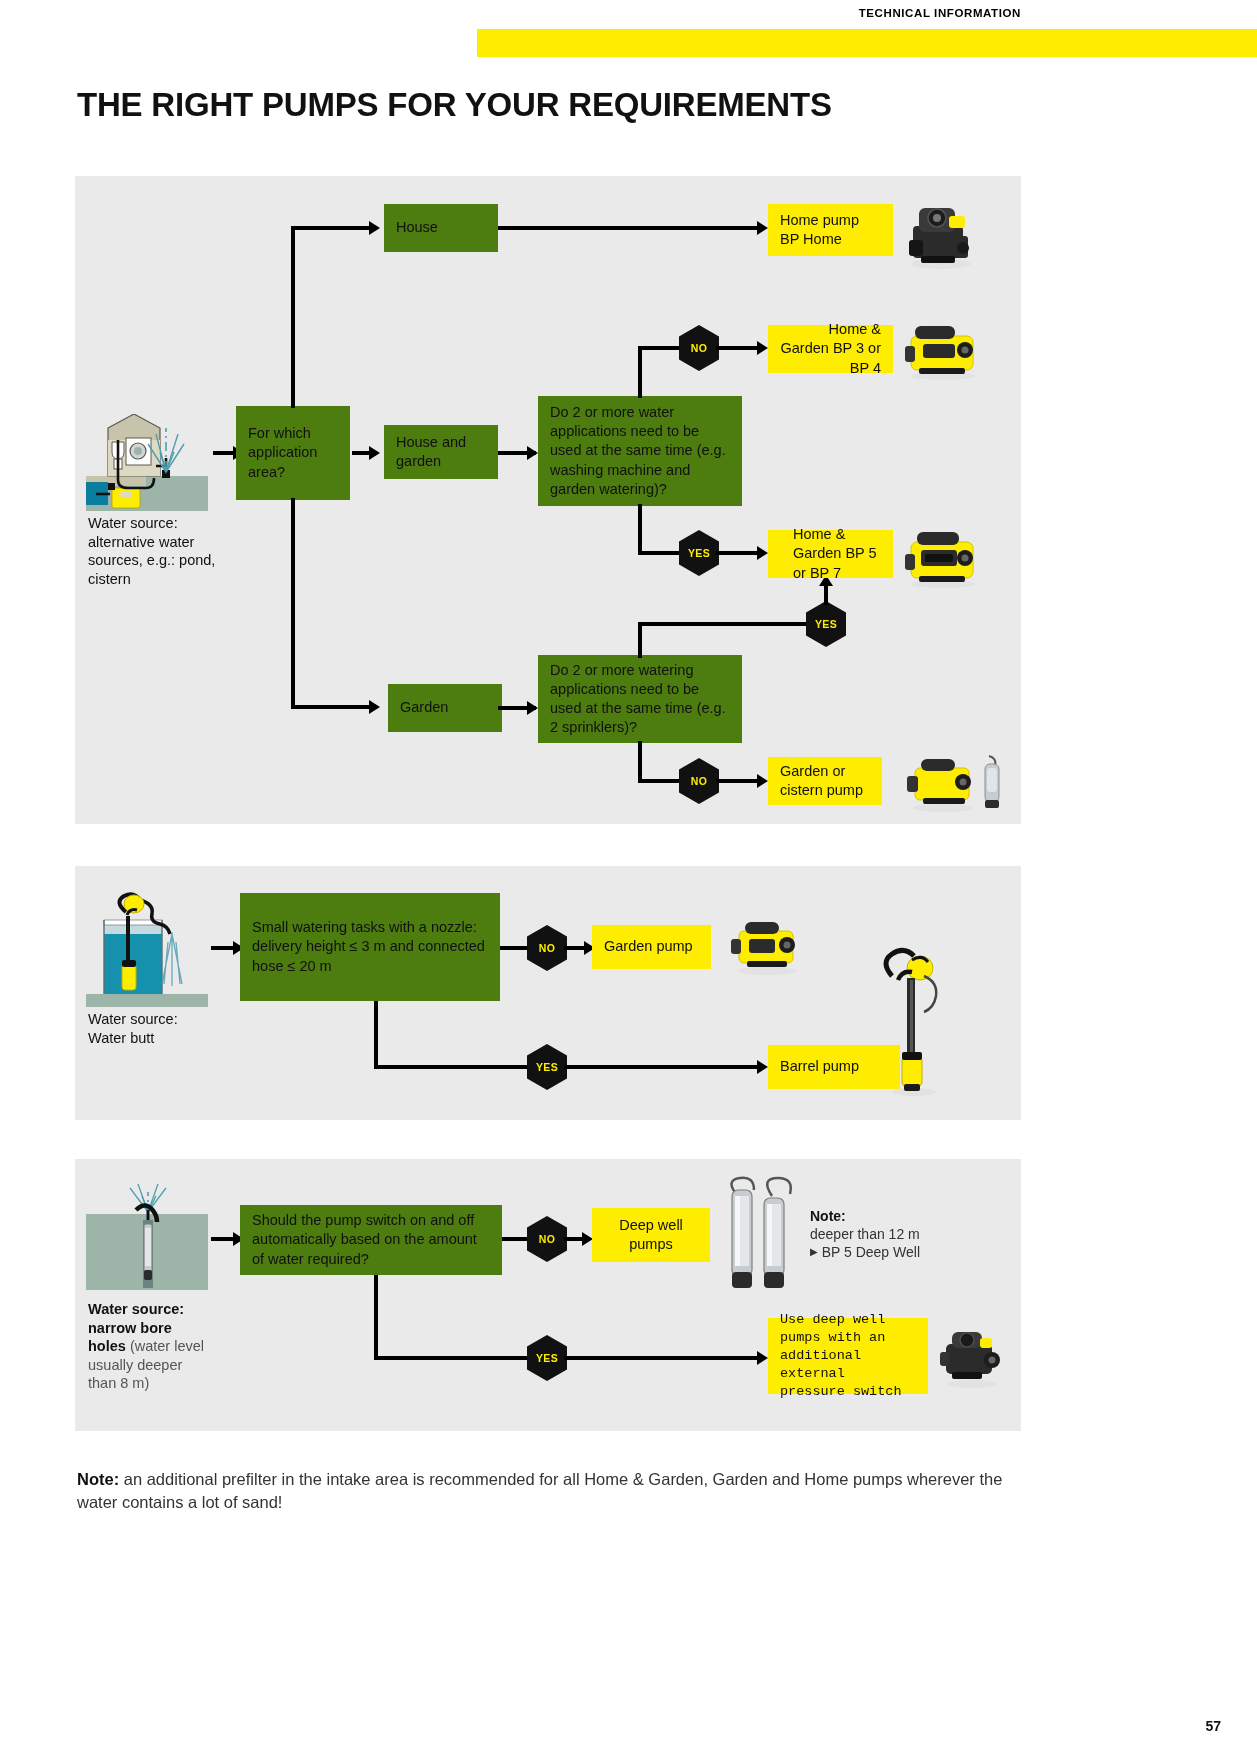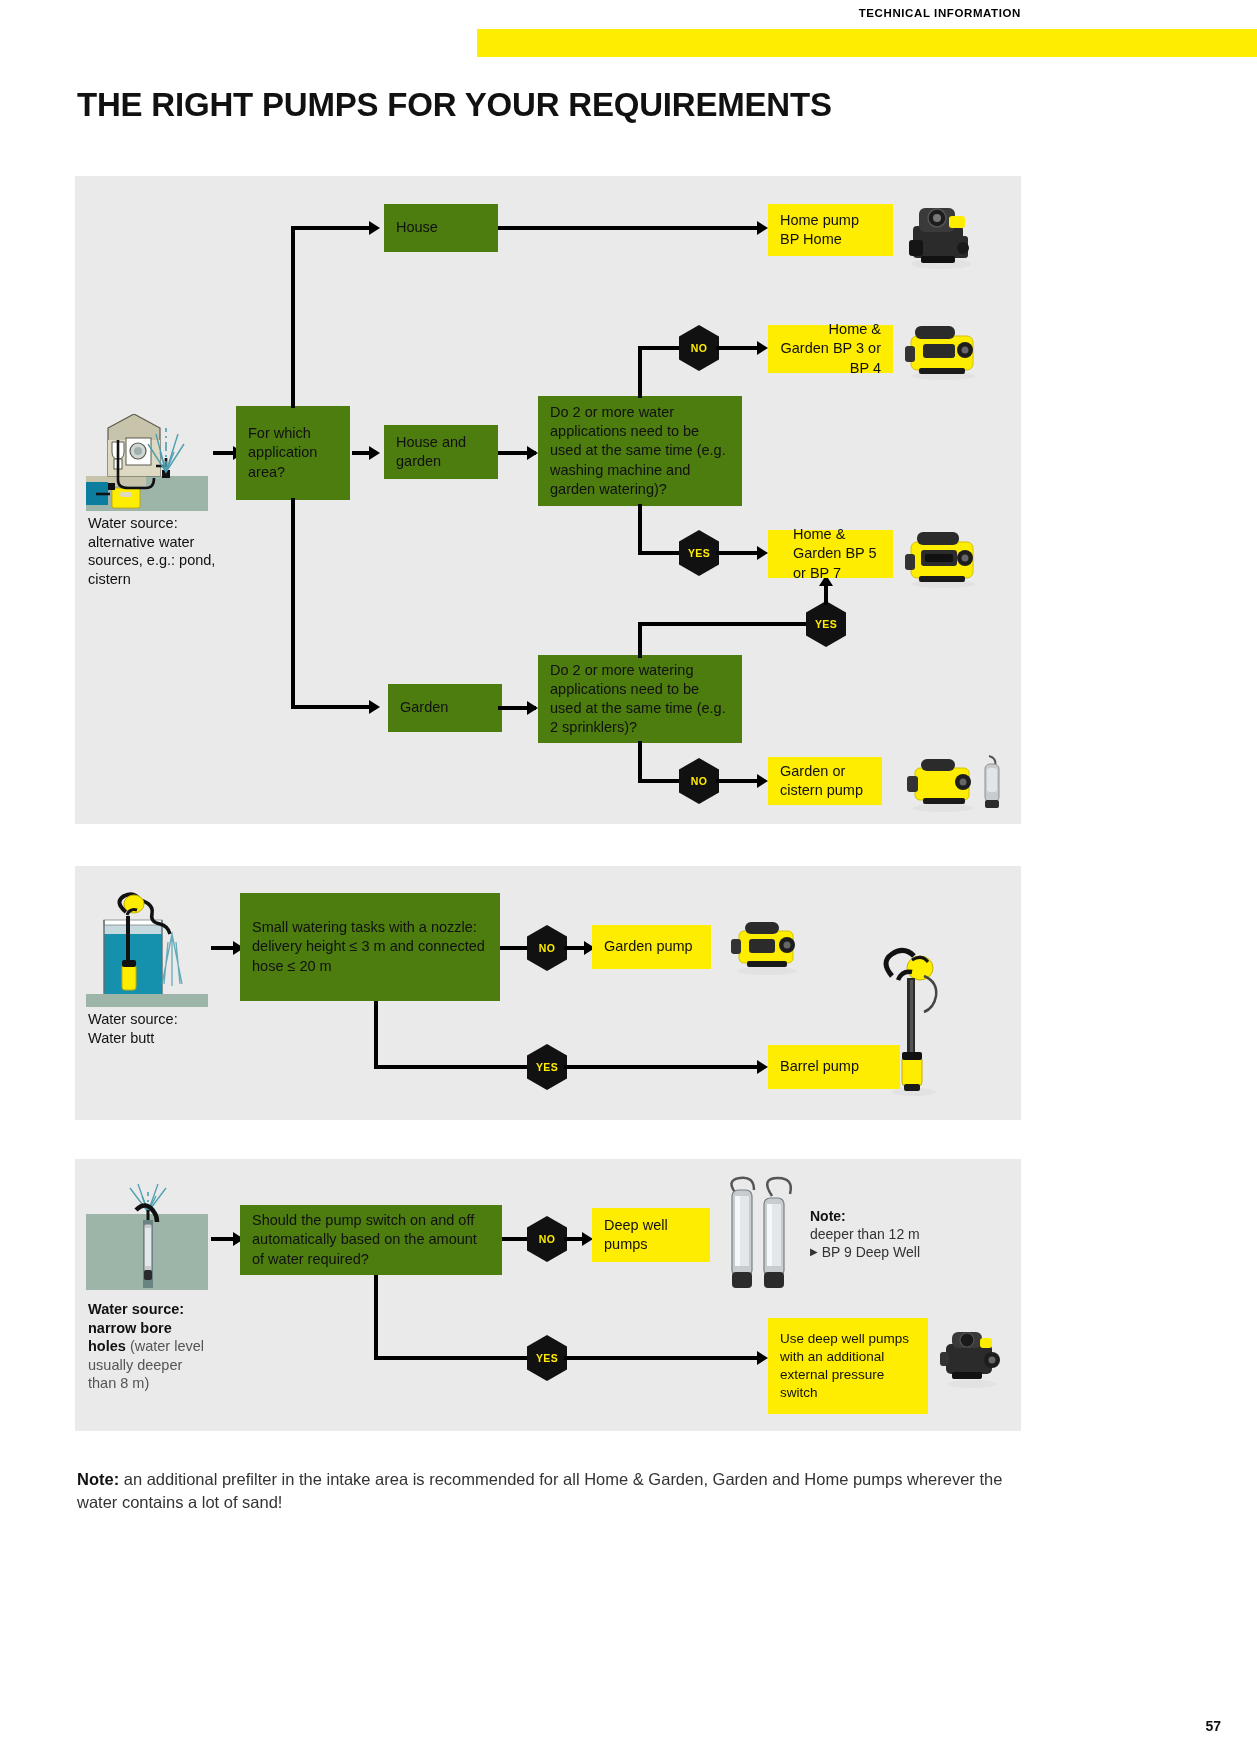--- a/index.html
+++ b/index.html
@@ -399,49 +399,49 @@
   <div class="ln h" style="left:211px; top:1237px; width:24px;"></div>
   <div class="arrow-r" style="left:233px; top:1232px;"></div>
 
   <div class="wbox" style="left:240px; top:1205px; width:262px; height:70px;">Should the pump switch on and off automatically based on the amount of water required?</div>
 
   <div class="ln h" style="left:502px; top:1237px; width:26px;"></div>
   <div class="hex" style="left:527px; top:1216px;">NO</div>
   <div class="ln h" style="left:564px; top:1237px; width:24px;"></div>
   <div class="arrow-r" style="left:582px; top:1232px;"></div>
 
-  <div class="ybox" style="left:592px; top:1208px; width:118px; height:54px;">Deep well pumps</div>
+  <div class="ybox" style="left:592px; top:1208px; width:118px; height:54px;text-align:center;">Deep well pumps</div>
 
   <div class="ln v" style="left:374px; top:1275px; height:84px;"></div>
   <div class="ln h" style="left:374px; top:1356px; width:156px;"></div>
   <div class="hex" style="left:527px; top:1335px;">YES</div>
   <div class="ln h" style="left:564px; top:1356px; width:196px;"></div>
   <div class="arrow-r" style="left:757px; top:1351px;"></div>
 
-  <div class="ybox" style="left:768px; top:1318px; width:160px; height:96px; font-size:13.5px;">Use deep well pumps with an additional external pressure switch</div>
+  <div class="ybox" style="left:768px; top:1318px; width:160px; height:76px; font-size:13.5px;font-family:Liberation Mono, monospace;">Use deep well pumps with an additional external pressure switch</div>
 
   <svg class="prod" style="left:716px; top:1176px;" width="88" height="118" viewBox="0 0 88 118">
     <path d="M22 20 q-14 -16 2 -18 q14 -2 14 12" stroke="#555" stroke-width="2.5" fill="none"></path>
     <path d="M56 20 q-12 -18 6 -18 q16 0 12 16" stroke="#555" stroke-width="2.5" fill="none"></path>
     <rect x="16" y="14" width="20" height="86" rx="6" fill="#c9ccce" stroke="#7a8083" stroke-width="1.2"></rect>
     <rect x="19" y="20" width="14" height="70" fill="#e4e7e9"></rect>
     <rect x="19" y="20" width="5" height="70" fill="#f6f7f8"></rect>
     <rect x="16" y="96" width="20" height="16" rx="4" fill="#2b2b2b"></rect>
     <rect x="48" y="22" width="20" height="78" rx="6" fill="#c9ccce" stroke="#7a8083" stroke-width="1.2"></rect>
     <rect x="51" y="28" width="14" height="62" fill="#e4e7e9"></rect>
     <rect x="51" y="28" width="5" height="62" fill="#f6f7f8"></rect>
     <rect x="48" y="96" width="20" height="16" rx="4" fill="#2b2b2b"></rect>
   </svg>
 
   <div class="sidenote" style="left:810px; top:1207px; width:150px;">
     <div class="hd">Note:</div>
     <div>deeper than 12 m</div>
     <div style="display:flex; gap:4px; align-items:flex-start;">
       <span style="font-size:10px; line-height:1.7;">▶</span>
-      <span>BP 9 Deep Well</span>
+      <span>BP 5 Deep Well</span>
     </div>
   </div>
 
   <svg class="prod" style="left:936px; top:1320px;" width="72" height="70" viewBox="0 0 72 70">
     <ellipse cx="36" cy="64" rx="24" ry="4" fill="#d9d9d9" opacity="0.5"></ellipse>
     <rect x="10" y="24" width="46" height="30" rx="5" fill="#2b2b2b"></rect>
     <rect x="16" y="12" width="30" height="16" rx="6" fill="#3a3a3a"></rect>
     <circle cx="31" cy="20" r="7" fill="#1a1a1a" stroke="#555" stroke-width="1.2"></circle>
     <rect x="44" y="18" width="12" height="10" rx="3" fill="#ffed00"></rect>
     <circle cx="56" cy="40" r="8" fill="#1d1d1d"></circle>

